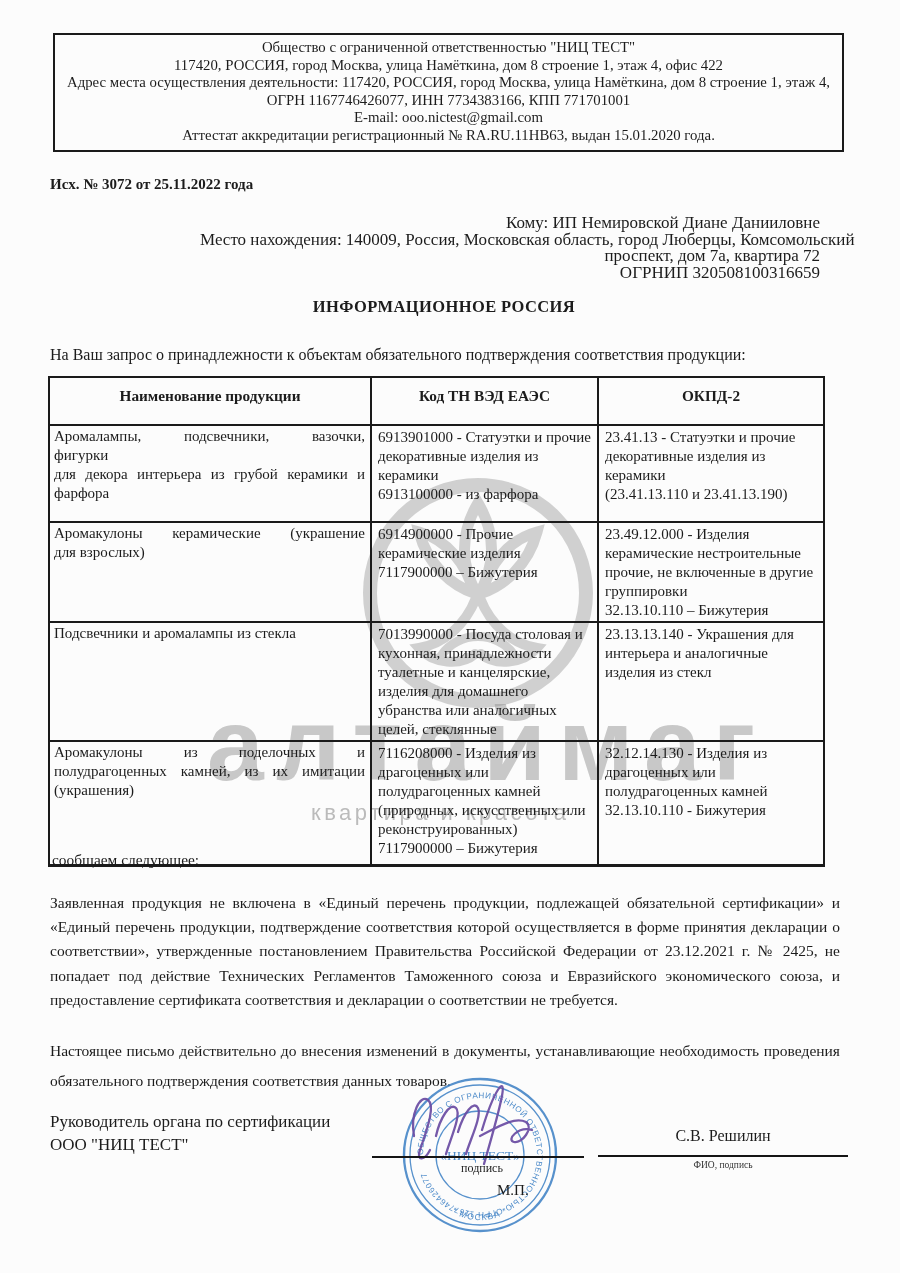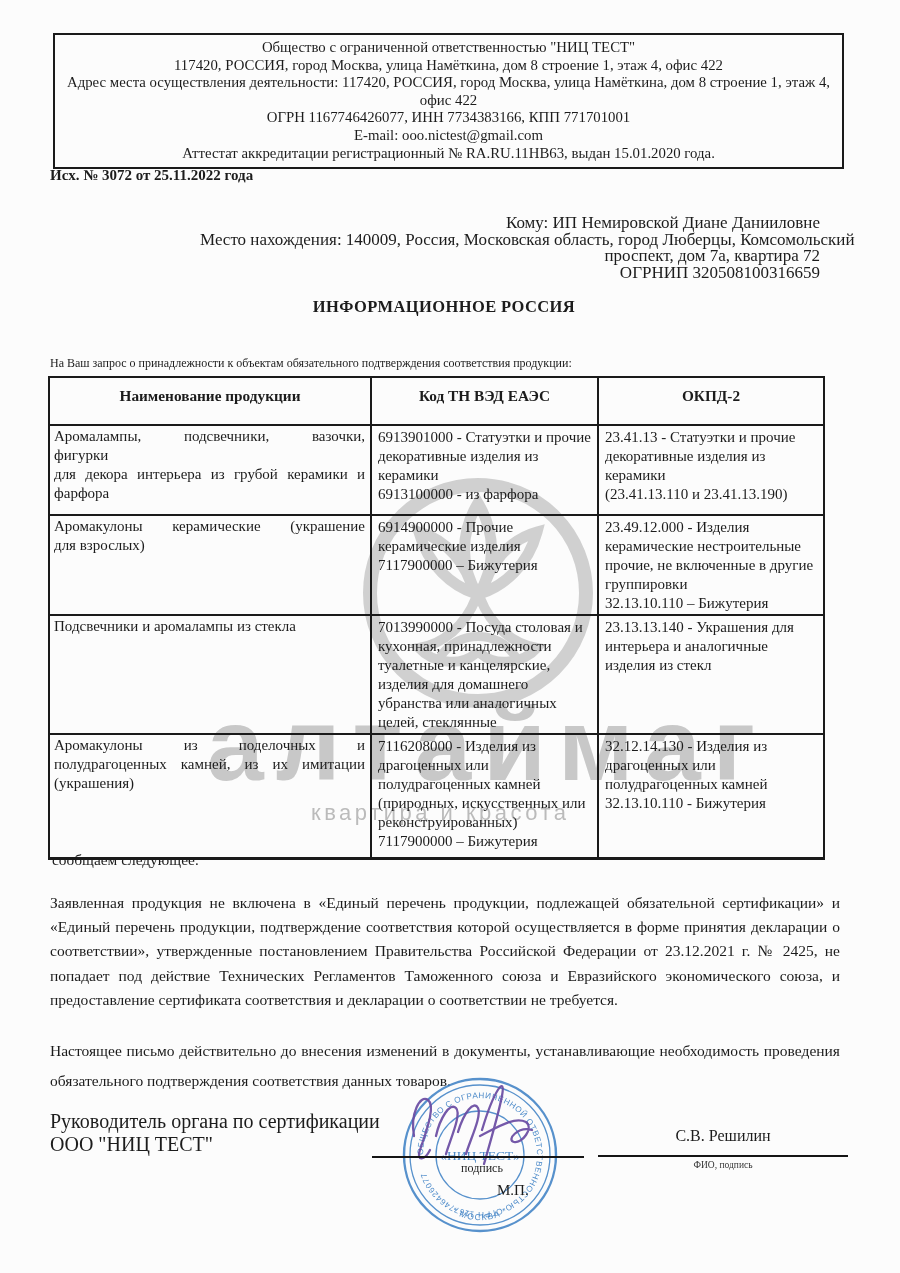--- a/index.html
+++ b/index.html
@@ -9,56 +9,56 @@
     font-family:"Liberation Serif","DejaVu Serif",serif; color:#1c1c1c;
   }
   .abs{position:absolute;}
 
   
   .letterhead{
     left:53px; top:33px; width:771px; border:2px solid #1a1a1a;
     padding:4px 8px 5px; text-align:center; font-size:14.8px; line-height:17.6px;
   }
   
-  .ref{left:50px; top:167px; font-weight:bold; font-size:15px;}
+  .ref{left:50px; top:176px; font-weight:bold; font-size:15px;}
 
   
   .recipient{left:200px; top:215px; width:620px; text-align:right; font-size:17px; line-height:16.6px;}
   .recipient div{white-space:nowrap;}
 
   .title{left:50px; top:297px; width:788px; text-align:center; font-weight:bold; font-size:16.5px; letter-spacing:.4px;}
-  .intro{left:50px; top:356px; width:788px; font-size:12px;}
+  .intro{left:50px; top:346px; width:788px; font-size:16px;}
 
   
   .doc-table{
     position:absolute; left:48px; top:376px; width:775px;
     border-collapse:collapse; font-size:15px; table-layout:fixed; z-index:1;
   }
   .doc-table col.c1{width:322px}
   .doc-table col.c2{width:227px}
   .doc-table col.c3{width:226px}
   .doc-table th,.doc-table td{border:2px solid #1a1a1a; vertical-align:top; line-height:19px;}
   .doc-table th{font-weight:bold; text-align:center; padding:8px 4px; height:30px; font-size:15.3px;}
   .doc-table tbody tr:nth-child(1){height:72px}
   .doc-table tbody tr:nth-child(2){height:92px}
   .doc-table tbody tr:nth-child(3){height:110px}
   .doc-table tbody tr:nth-child(4){height:124px}
   .doc-table tbody tr:last-child td{border-bottom-width:3px;}
-  td.c-name{padding:1px 5px 11px 4px;}
+  td.c-name{padding:1px 5px 18px 4px;}
   td.c-code,td.c-okpd{padding:2px 3px 1px 6px; white-space:pre-line; text-align:left;}
   .jline{text-align:justify; text-align-last:justify;}
   .jlast{text-align:left;}
 
   .lead{left:52px; top:851px; font-size:15.4px;}
   .para{width:790px; text-align:justify; font-size:15.5px;}
   .para1{left:50px; top:891px; line-height:24.2px;}
   .para2{left:50px; top:1036px; line-height:30px;}
 
   
-  .signer{left:50px; top:1110px; font-size:20px; line-height:23px; z-index:3;}
+  .signer{left:50px; top:1110px; font-size:17px; line-height:23px; z-index:3;}
   .sigline{height:2px; background:#151515; z-index:4;}
   .sigline-left{left:372px; top:1156px; width:212px;}
   .sigline-right{left:598px; top:1155px; width:250px;}
   .sig-label{left:422px; top:1161px; width:120px; text-align:center; font-size:12px; z-index:4;}
   .mp{left:452px; top:1182px; font-size:15px; z-index:4;margin-left:45px;}
   .signee-name{left:598px; top:1127px; width:250px; text-align:center; font-size:16px; z-index:3;}
   .name-label{left:598px; top:1160px; width:250px; text-align:center; font-size:9.5px; color:#333; z-index:3;}
 
   .stamp-svg{left:390px; top:1065px; width:180px; height:180px; z-index:2;}
   .sign-svg{left:400px; top:1072px; width:170px; height:100px; z-index:3;}
@@ -90,21 +90,20 @@
     <path d="M127,130 C138,158 160,176 184,180 C170,196 142,198 128,186" stroke-width="10"></path>
     <path d="M88,188 C105,162 145,162 162,188" stroke-width="9"></path>
   </svg>
   <div class="abs wm wm-brand">алтаймаг</div>
   <div class="abs wm wm-tagline">квартира и красота</div>
 
   <div class="abs letterhead">
     <div>Общество с ограниченной ответственностью "НИЦ ТЕСТ"</div>
     <div>117420, РОССИЯ, город Москва, улица Намёткина, дом 8 строение 1, этаж 4, офис 422</div>
     <div>Адрес места осуществления деятельности: 117420, РОССИЯ, город Москва, улица Намёткина, дом 8 строение 1, этаж 4,</div>
-    <div>офис 422</div>
     <div>ОГРН 1167746426077, ИНН 7734383166, КПП 771701001</div>
     <div>E-mail: ooo.nictest@gmail.com</div>
     <div>Аттестат аккредитации регистрационный № RA.RU.11НВ63, выдан 15.01.2020 года.</div>
   </div>
 
   <div class="abs ref">Исх. № 3072 от 25.11.2022 года</div>
 
   <div class="abs recipient">
     <div>Кому: ИП Немировской Диане Данииловне</div>
     <div>Место нахождения: 140009, Россия, Московская область, город Люберцы, Комсомольский</div>

